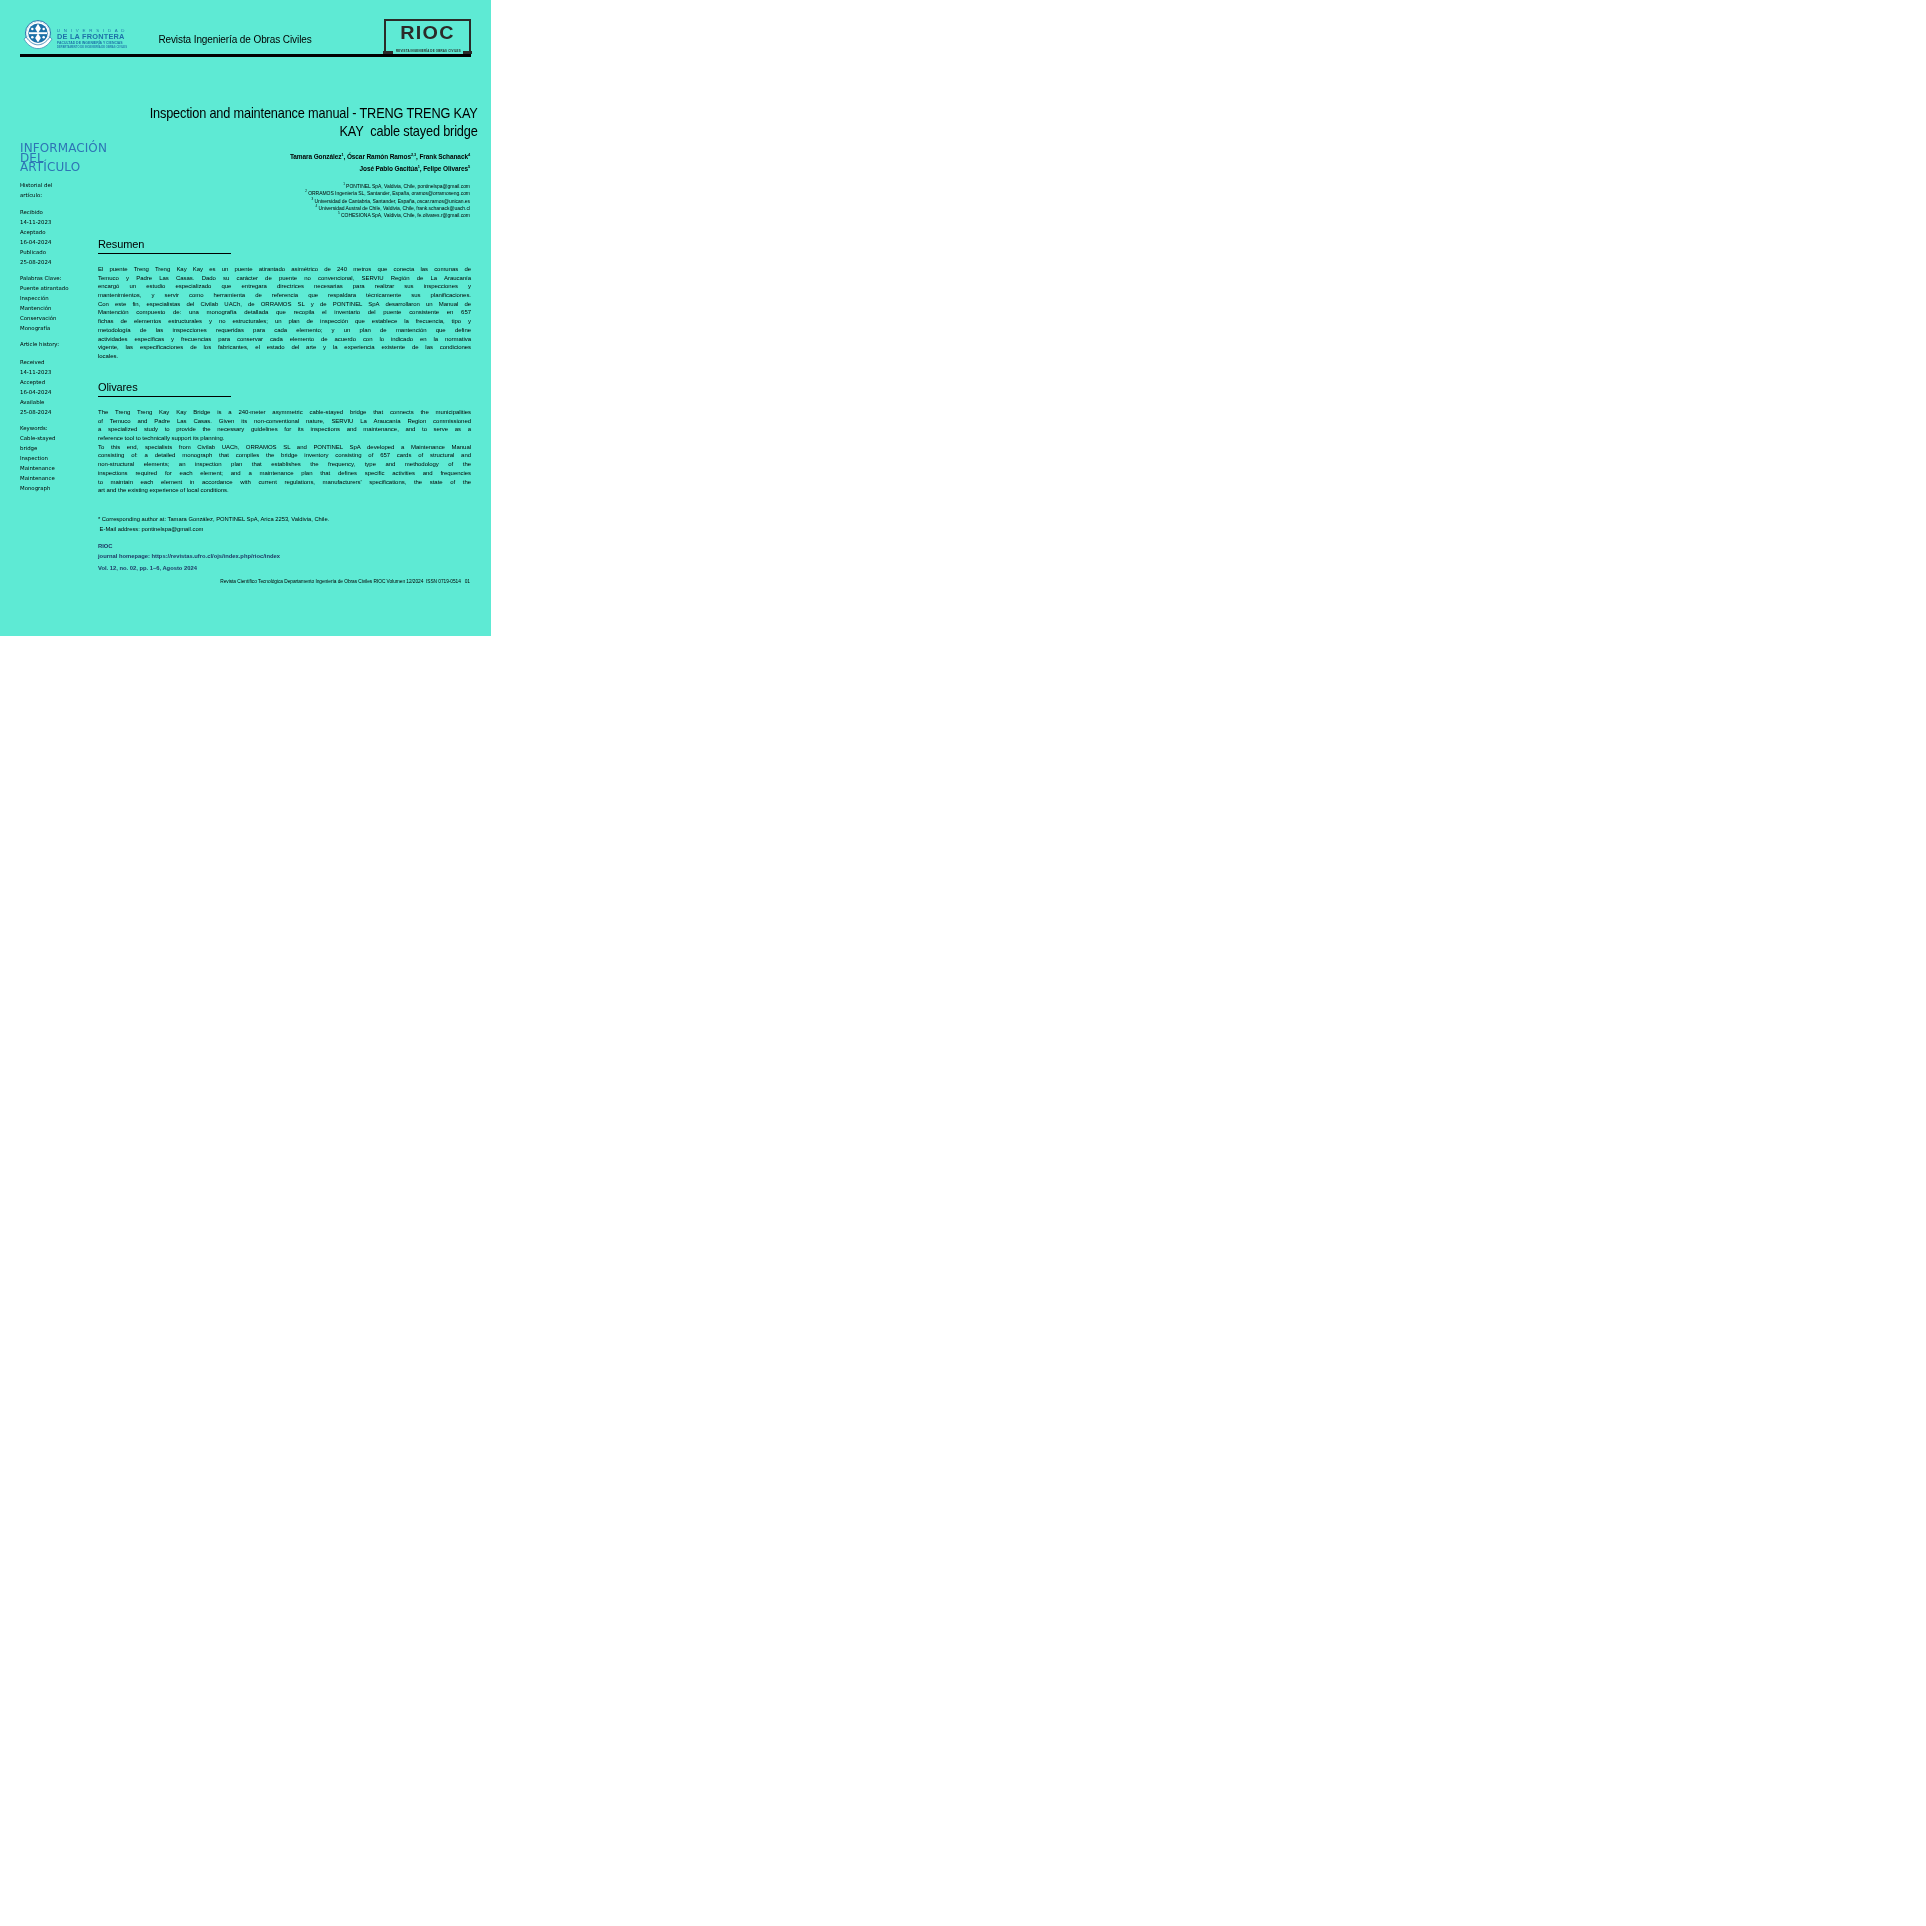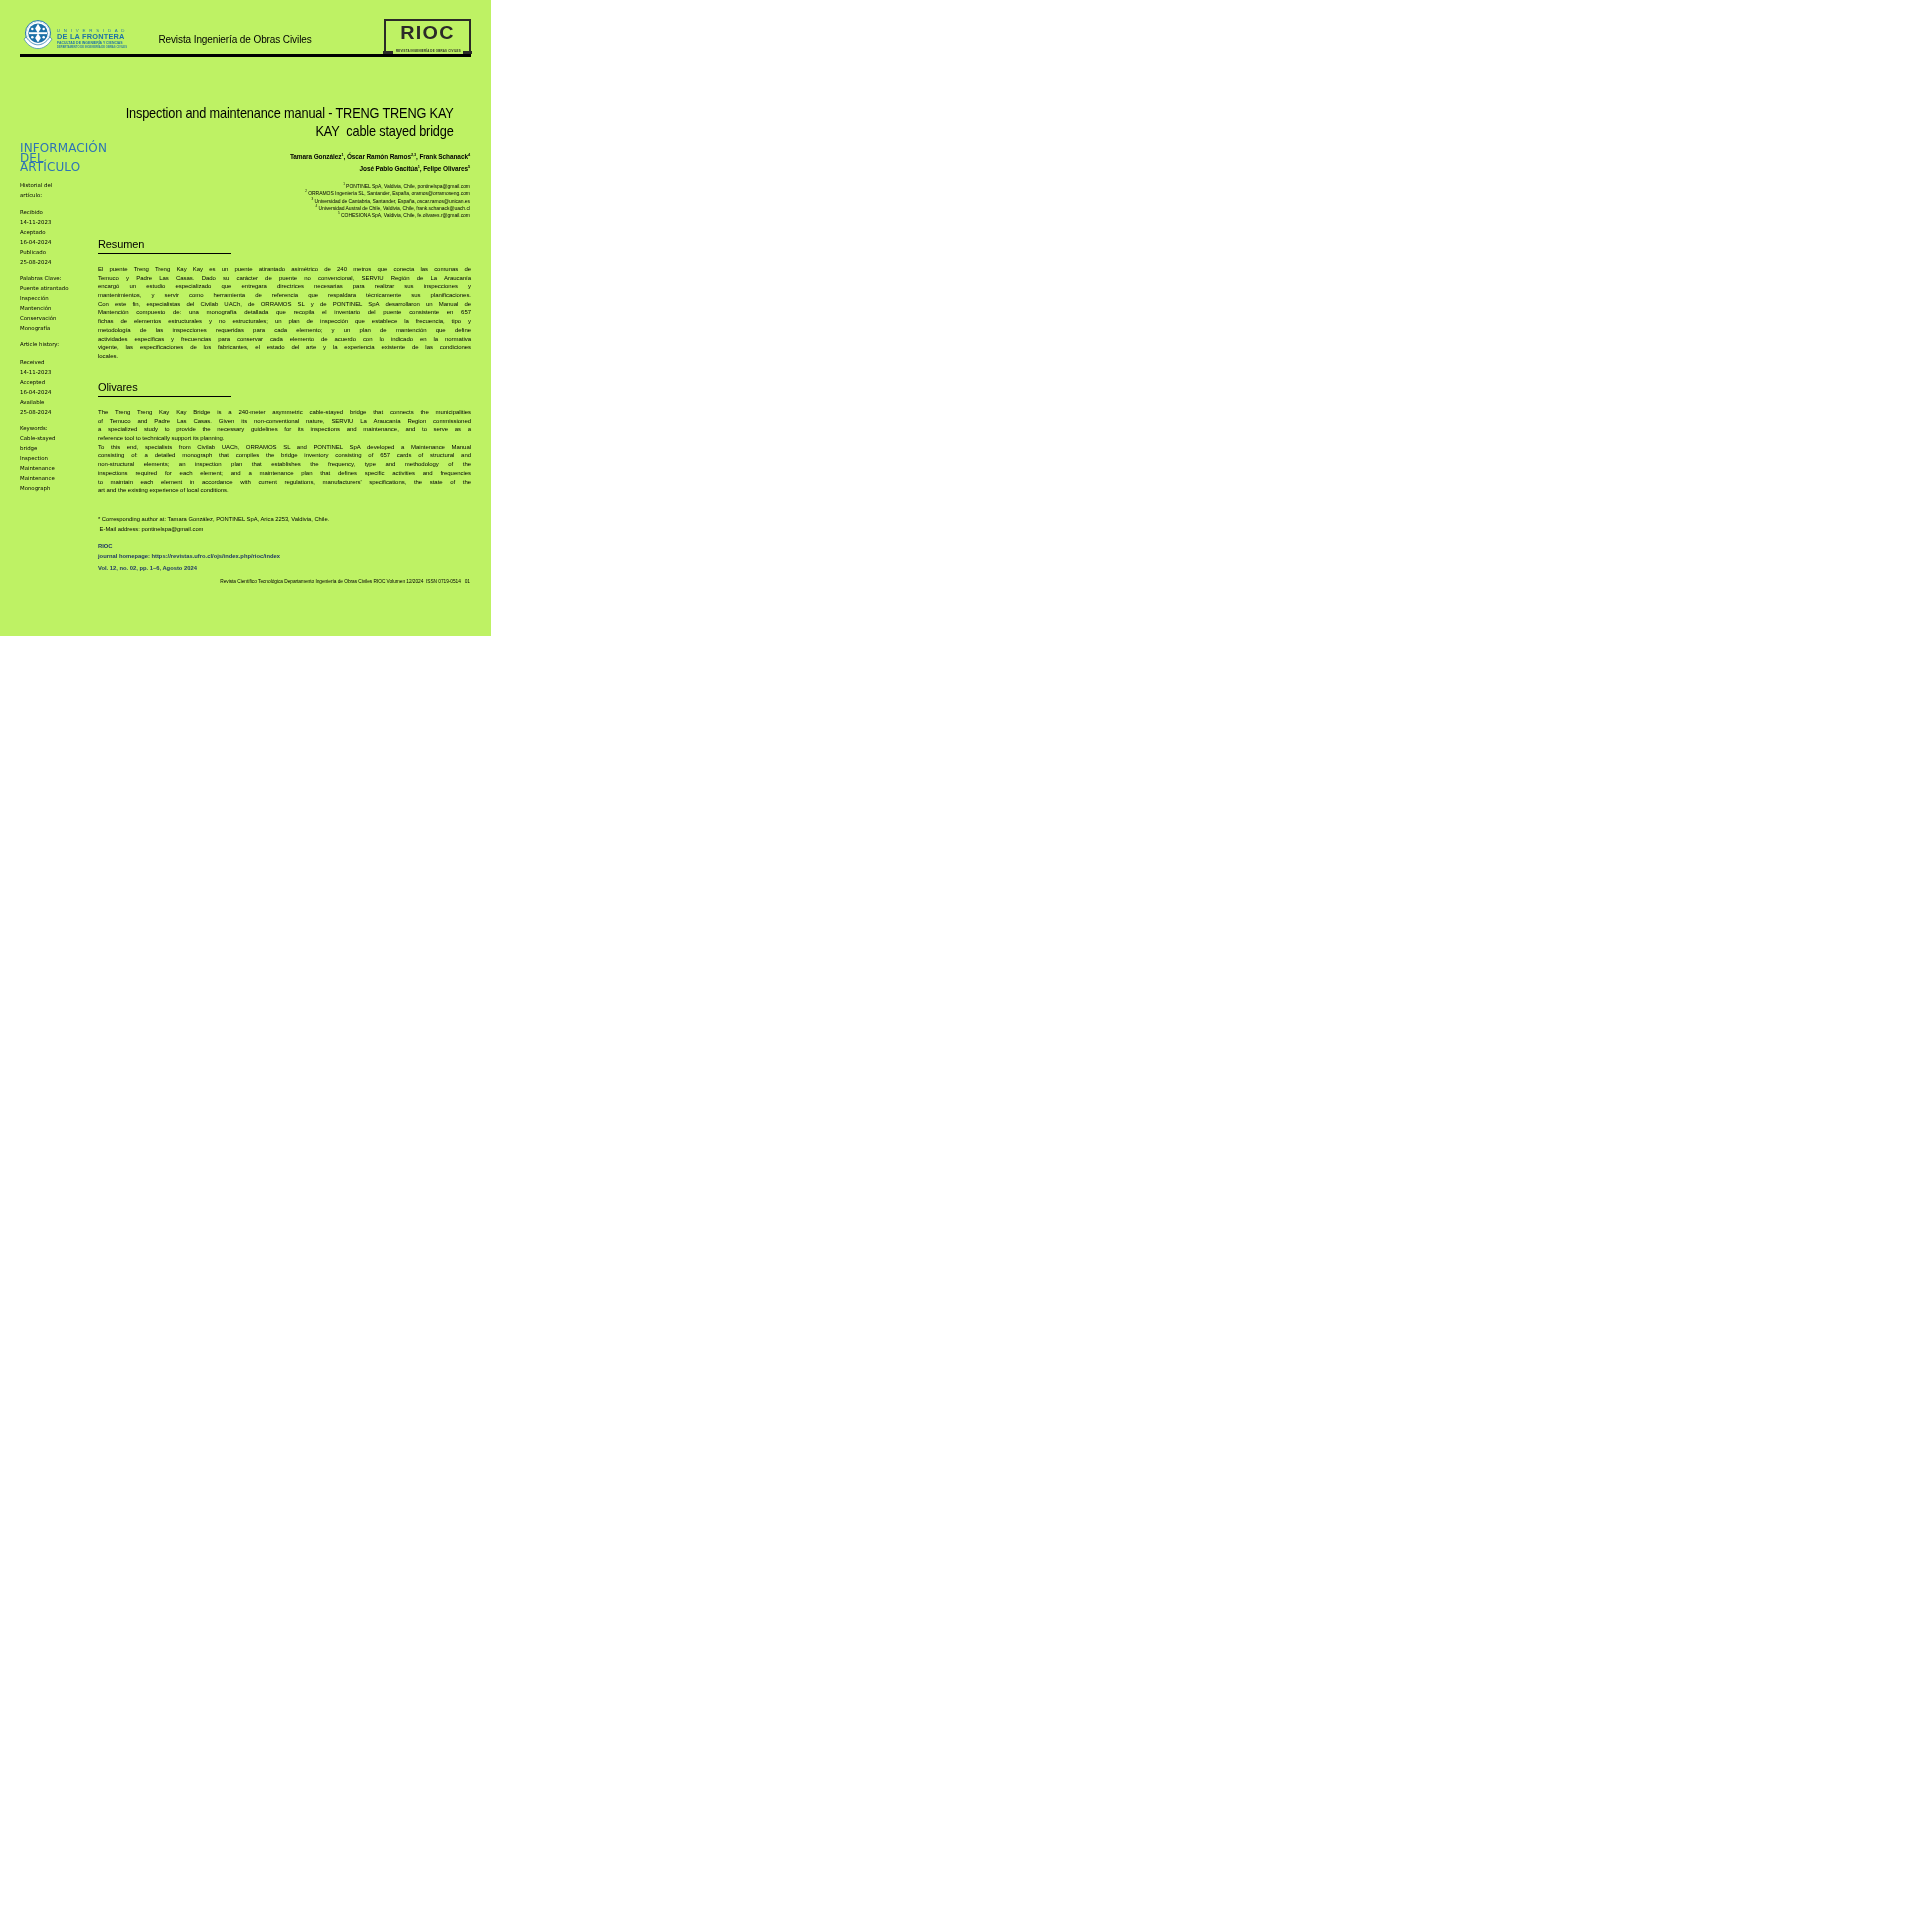--- a/index.html
+++ b/index.html
@@ -1,17 +1,17 @@
 <!DOCTYPE html>
 <html style="--title-blue: #1B5FA5; --sidebar-blue: #2E74B5; --univ-blue: #1D71A8; --navy: #1F3864; --rioc-dark: #2B2A28;font-size:6.2px"><head>
 <meta charset="utf-8">
 <title>RIOC Paper</title>
 <style>
   html,body{margin:0;padding:0;background:#fff;}
-  .page{position:relative;width:491px;height:636px;background:#bef264;overflow:hidden;
+  .page{position:relative;width:491px;height:636px;background:#5eead4;overflow:hidden;
         font-family:"Liberation Sans",sans-serif;color:#000;}
   sup{vertical-align:super;font-size:60%;line-height:0;}
 
   
   .univ-logo{position:absolute;left:21.6px;top:19px;display:flex;align-items:flex-start;}
   .seal{width:32px;height:34px;flex:0 0 auto;}
   .univ-text{margin-left:3.1px;padding-top:8.5px;color:var(--univ-blue);white-space:nowrap;}
   .u1{font-size:4.4px;letter-spacing:1.3px;line-height:5.4px;}
   .u2{font-size:7.7px;font-weight:bold;letter-spacing:0.2px;line-height:8.5px;transform:scaleX(.96);transform-origin:0 50%;}
   .u3{font-size:3.7px;font-weight:bold;line-height:4.6px;transform:scaleX(.94);transform-origin:0 50%;}
@@ -26,21 +26,21 @@
         font-size:2.9px;font-weight:bold;letter-spacing:0.2px;white-space:nowrap;}
   .stub{position:absolute;bottom:0;width:9.2px;height:2.7px;background:var(--rioc-dark);}
   .stub-l{left:-2.7px;}
   .stub-r{right:-2.7px;}
   .hbar{position:absolute;left:20px;right:20.4px;top:54px;height:3.1px;background:#000;}
 
   
   .title-es{position:absolute;right:21px;left:15.4px;top:63px;text-align:right;}
   .title-es .ln{font-size:16px;line-height:19px;color:var(--title-blue);white-space:nowrap;
                 letter-spacing:-0.2px;transform:scaleX(.85);transform-origin:100% 50%;}
-  .title-en{position:absolute;right:37px;left:15.4px;top:104px;text-align:right;}
+  .title-en{position:absolute;right:13px;left:15.4px;top:104px;text-align:right;}
   .title-en .ln{font-size:15px;line-height:17.7px;color:#000;white-space:nowrap;
                 letter-spacing:-0.2px;transform:scaleX(.85);transform-origin:100% 50%;}
 
   
   .authors{position:absolute;right:21px;left:116px;top:151px;text-align:right;font-weight:bold;}
   .authors-line{font-size:6.5px;line-height:11.6px;letter-spacing:-0.1px;}
   .affils{position:absolute;right:21px;left:116px;top:183px;text-align:right;}
   .affils .ln{font-size:5px;line-height:7.3px;letter-spacing:-0.04px;}
 
   

